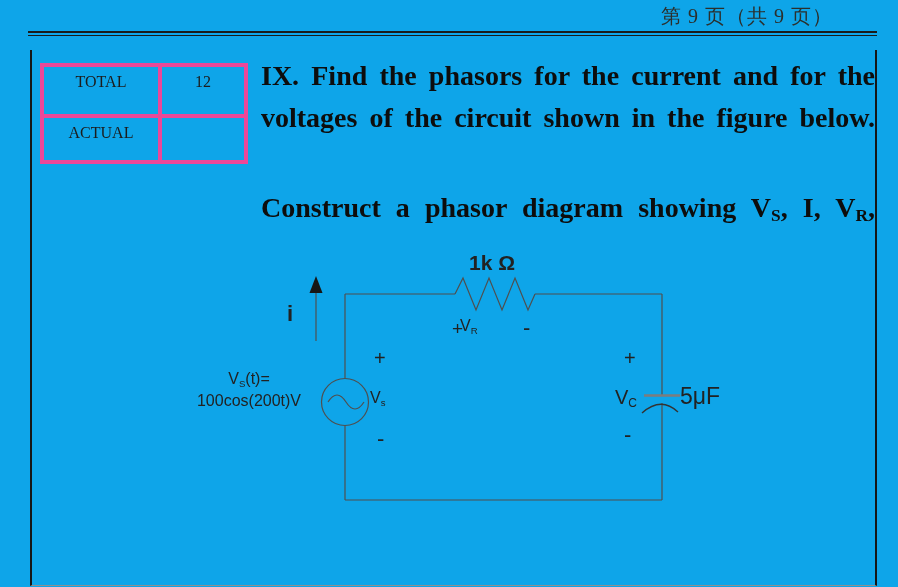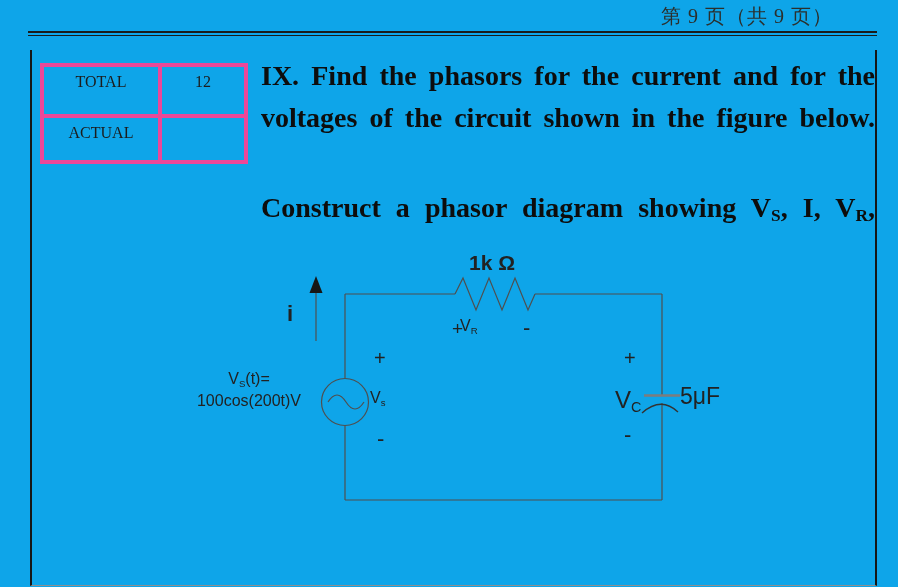--- a/index.html
+++ b/index.html
@@ -38,21 +38,21 @@
   .il{left:287px;top:301px;font-size:22px;font-weight:bold;}
   .rv{left:458px;top:251px;width:68px;text-align:center;font-size:21px;font-weight:700;}
   .rp{left:452px;top:318px;font-size:19px;}
   .rvl{left:460px;top:317px;font-size:16px;}
   .rm{left:523px;top:315px;font-size:22px;}
   .se{left:178px;top:368px;width:142px;text-align:center;font-size:16px;line-height:22px;}
   .sp{left:374px;top:347px;font-size:20px;}
   .sv{left:370px;top:389px;font-size:16px;}
   .sm{left:377px;top:426px;font-size:22px;}
   .cp{left:624px;top:347px;font-size:20px;}
-  .cvl{left:615px;top:386px;font-size:24px;text-align:center;}
+  .cvl{left:615px;top:386px;font-size:20px;text-align:center;}
   .cval{left:680px;top:383px;font-size:23px;}
   .cm{left:624px;top:422px;font-size:22px;}
 
   .csvg{position:absolute;left:0;top:0;}
 </style>
 </head>
 <body>
 
 <div class="page">
 

